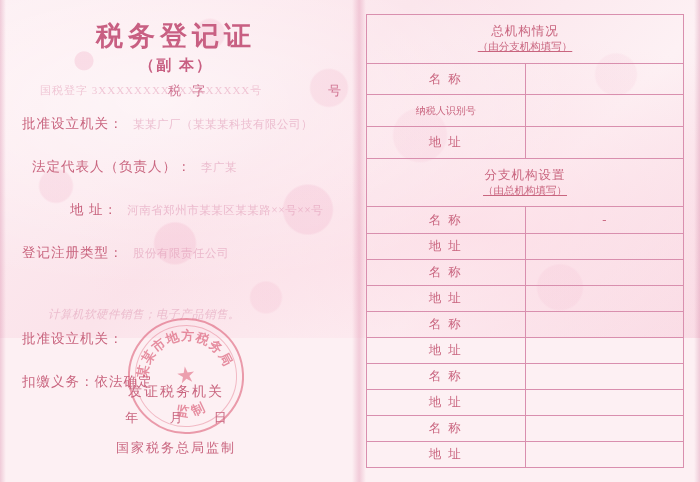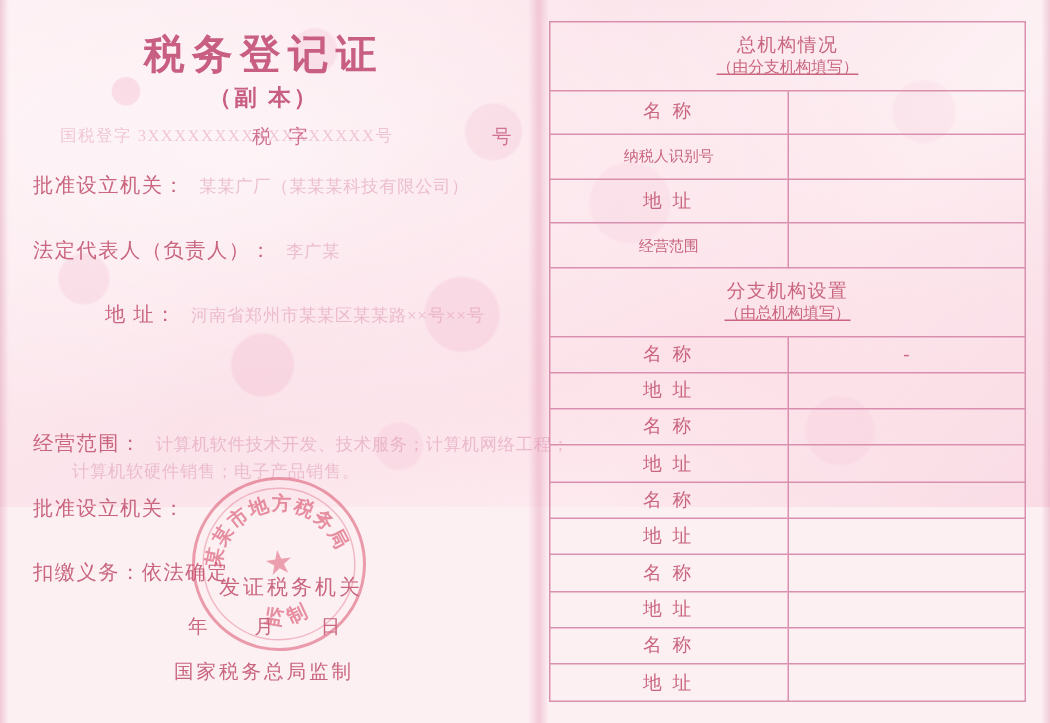--- a/index.html
+++ b/index.html
@@ -62,25 +62,25 @@
     font-size:11px;color:rgba(223,143,172,0.45);letter-spacing:1px;
     white-space:nowrap;overflow:hidden;
   }
 
   .field{position:absolute;left:22px;font-size:13.5px;color:#c9657f;white-space:nowrap;}
   .field .lbl{letter-spacing:1px;}
   .field .val{
     color:rgba(222,150,178,0.55);font-size:11.5px;letter-spacing:0.5px;margin-left:6px;
   }
   .val2{
-    position:absolute;left:48px;font-size:11.5px;color:rgba(222,150,178,0.5);letter-spacing:0.5px;white-space:nowrap;
+    position:absolute;left:48px;font-size:11.5px;color:rgba(222,150,178,0.5);letter-spacing:0.5px;white-space:nowrap;font-style:italic;
   }
 
   .issuer{
-    position:absolute;top:383px;left:18px;width:352px;text-align:center;
+    position:absolute;top:383px;left:0;width:352px;text-align:center;
     font-size:14px;color:#c9657f;letter-spacing:2px;
   }
   .datel{
     position:absolute;top:409px;left:0;width:352px;text-align:center;
     font-size:13px;color:#c9657f;letter-spacing:14px;text-indent:14px;
   }
   .footer{
     position:absolute;top:439px;left:0;width:352px;text-align:center;
     font-size:13px;color:#c9657f;letter-spacing:2px;
   }
@@ -142,35 +142,35 @@
       <span class="faint">国税登字 3XXXXXXXXXXXXXXXXX号</span>
       <span class="tax">税 字</span>
       <span class="hao">号</span>
     </div>
 
     <div class="field" style="top:115px;">
       <span class="lbl">批准设立机关：</span>
       <span class="val">某某广厂（某某某科技有限公司）</span>
     </div>
 
-    <div class="field" style="top:158px;">
+    <div class="field" style="top:158px;margin-left:10px;">
       <span class="lbl">法定代表人（负责人）：</span>
       <span class="val">李广某</span>
     </div>
 
     <div class="field" style="top:201px;margin-left:48px;">
       <span class="lbl">地    址：</span>
       <span class="val">河南省郑州市某某区某某路××号××号</span>
     </div>
 
-
-    <div class="field" style="top:287px;">
-      <span class="lbl">经营范围：</span>
-      <span class="val">计算机软件技术开发、技术服务；计算机网络工程；</span>
-    </div>
+    <div class="field" style="top:244px;">
+      <span class="lbl">登记注册类型：</span>
+      <span class="val">股份有限责任公司</span>
+    </div>
+
     <div class="val2" style="top:307px;">计算机软硬件销售；电子产品销售。</div>
 
     <div class="field" style="top:330px;">
       <span class="lbl">批准设立机关：</span>
       <span class="val"></span>
     </div>
 
     <div class="field" style="top:373px;">
       <span class="lbl">扣缴义务：依法确定</span>
     </div>
@@ -211,24 +211,20 @@
         <td class="blank"></td>
       </tr>
       <tr>
         <td class="lab wide" style="height:27px;">纳税人识别号</td>
         <td class="blank"></td>
       </tr>
       <tr>
         <td class="lab" style="height:27px;">地    址</td>
         <td class="blank"></td>
       </tr>
-      <tr>
-        <td class="lab wide" style="height:27px;">经营范围</td>
-        <td class="blank"></td>
-      </tr>
 
       <tr>
         <td class="hdr" colspan="2" style="height:42px;">
           <div>分支机构设置</div>
           <div class="sub">（由总机构填写）</div>
         </td>
       </tr>
 
       <tr>
         <td class="lab" style="height:22px;">名    称</td>

